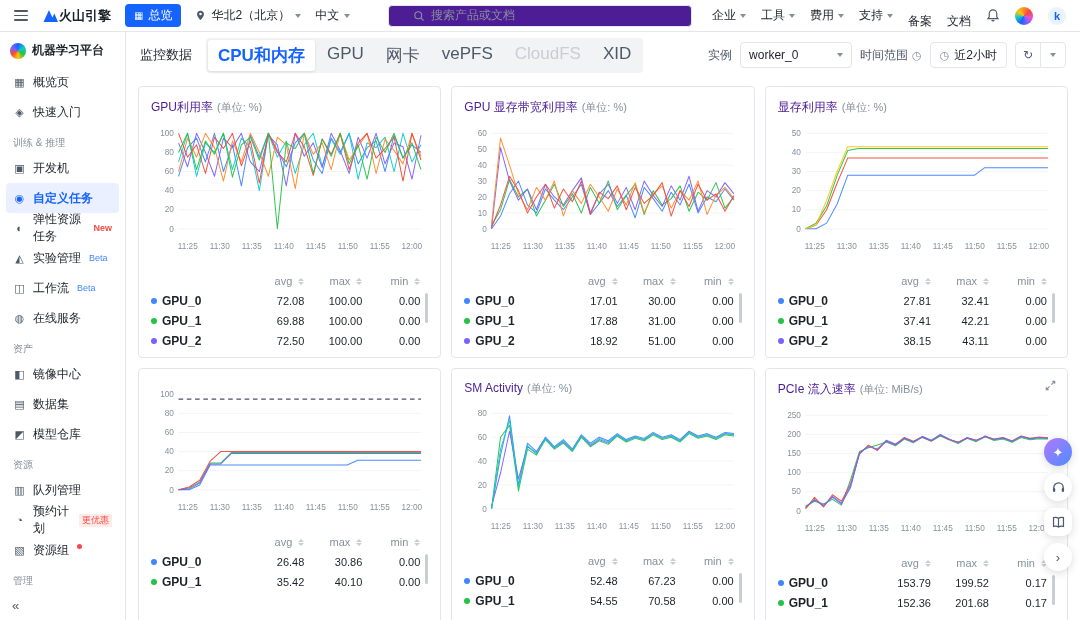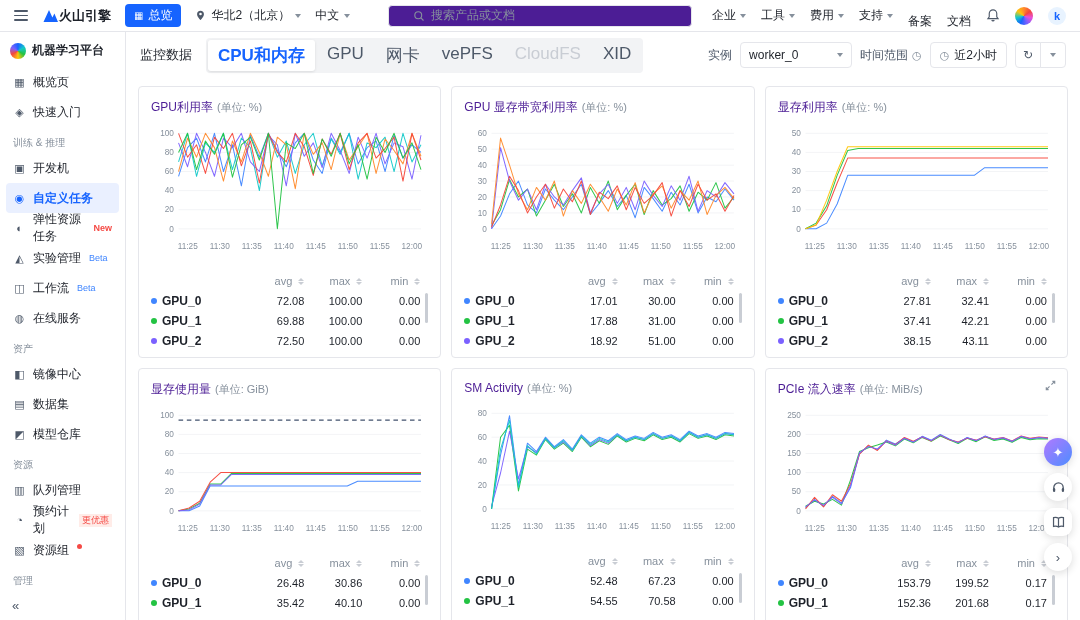--- a/index.html
+++ b/index.html
@@ -505,24 +505,21 @@
             <span class="lg-name">
               <span class="lg-dot" style="background: rgb(123, 97, 255);"></span>
               <b>GPU_2</b>
             </span>
             <span class="lg-val">38.15</span>
             <span class="lg-val">43.11</span>
             <span class="lg-val">0.00</span>
           </div>
           <div class="lg-scroll"></div>
         </div></div>
-      <div class="card"><div class="card-head">
-          <span class="card-title">显存使用量</span>
-          <span class="card-unit">(单位: GiB)</span>
-        </div><svg viewBox="0 0 302 146" width="100%" height="146">
+      <div class="card"><svg viewBox="0 0 302 146" width="100%" height="146">
           <line x1="30" x2="294" y1="112.0" y2="112.0" stroke="#F2F3F5" stroke-width="1"></line>
           <text x="25" y="115.0" text-anchor="end" fill="#86909C" font-size="9">0</text>
           <line x1="30" x2="294" y1="91.2" y2="91.2" stroke="#F2F3F5" stroke-width="1"></line>
           <text x="25" y="94.2" text-anchor="end" fill="#86909C" font-size="9">20</text>
           <line x1="30" x2="294" y1="70.4" y2="70.4" stroke="#F2F3F5" stroke-width="1"></line>
           <text x="25" y="73.4" text-anchor="end" fill="#86909C" font-size="9">40</text>
           <line x1="30" x2="294" y1="49.6" y2="49.6" stroke="#F2F3F5" stroke-width="1"></line>
           <text x="25" y="52.6" text-anchor="end" fill="#86909C" font-size="9">60</text>
           <line x1="30" x2="294" y1="28.8" y2="28.8" stroke="#F2F3F5" stroke-width="1"></line>
           <text x="25" y="31.8" text-anchor="end" fill="#86909C" font-size="9">80</text>

